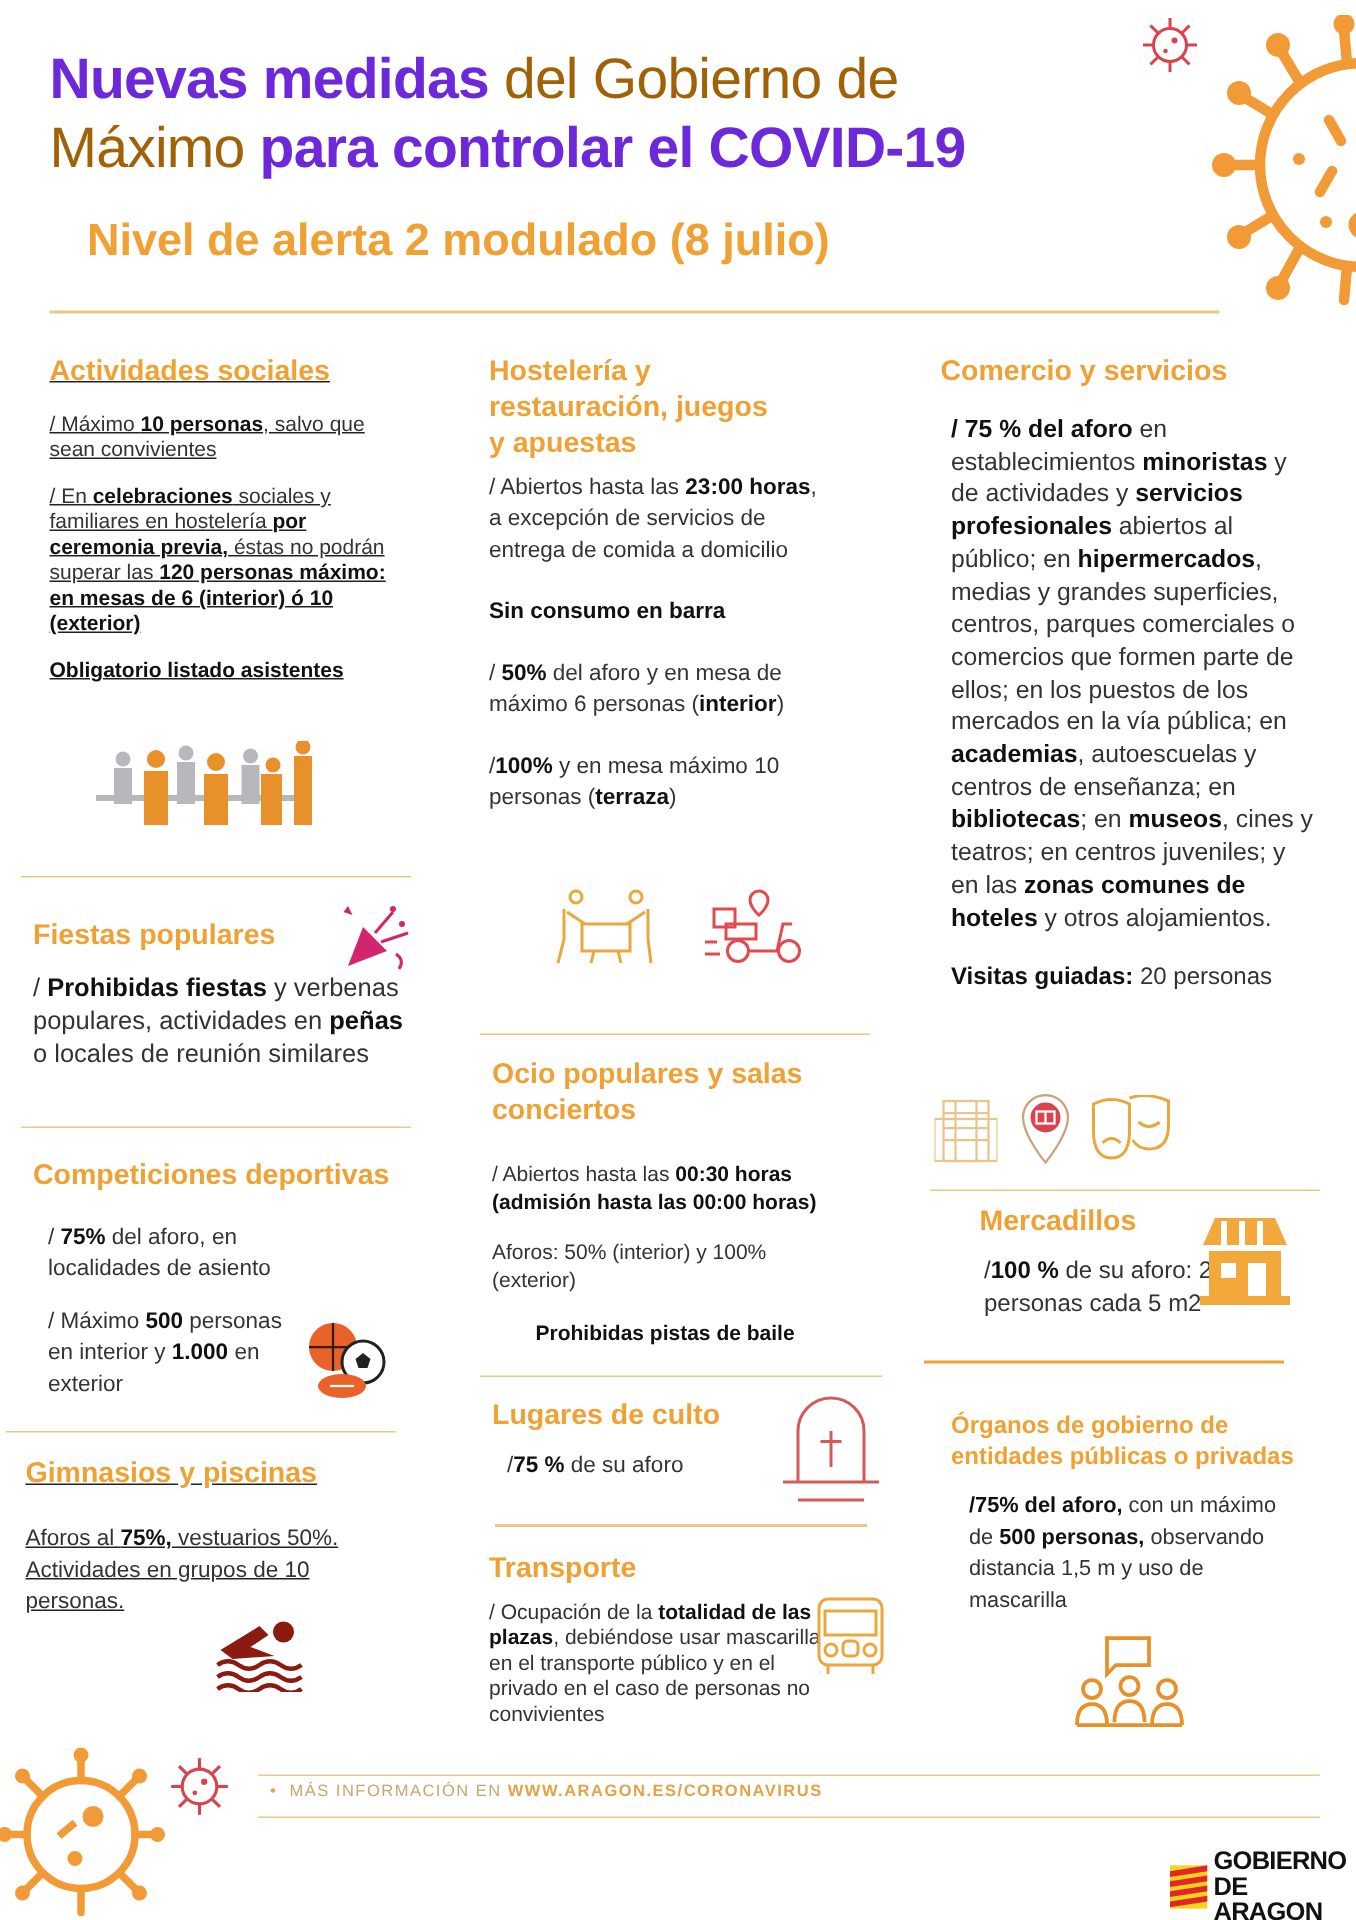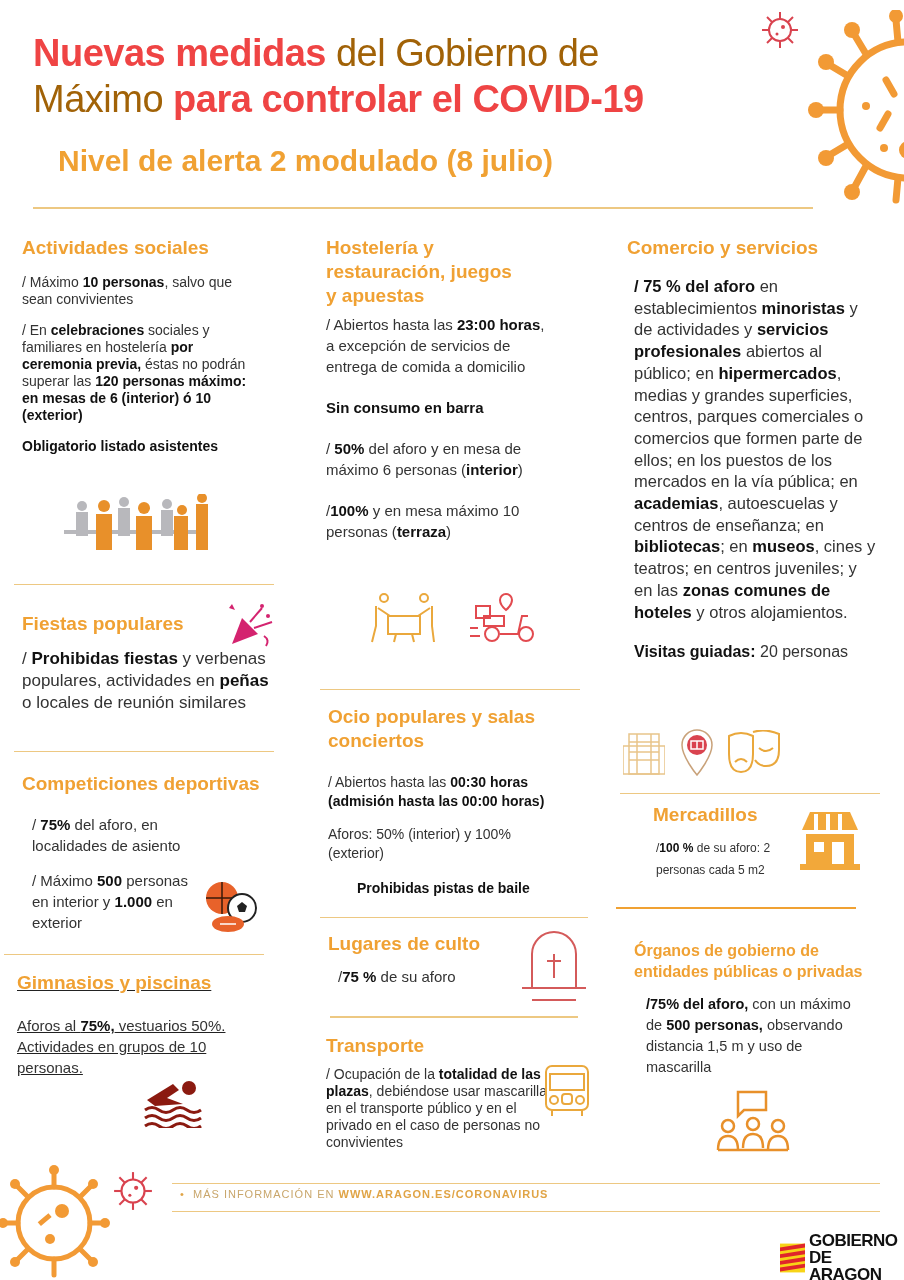--- a/index.html
+++ b/index.html
@@ -1,20 +1,20 @@
 <!DOCTYPE html>
 <html><head>
 <meta charset="utf-8">
 <style>
   html, body { margin:0; padding:0; }
   body { width:904px; height:1280px; background:#ffffff; position:relative; overflow:hidden;
          font-family:"Liberation Sans", sans-serif; color:#222; }
   .abs { position:absolute; }
   .head-title { left:33px; top:30px; font-size:38px; line-height:46px; letter-spacing:-0.5px; }
-  .head-title b { color:#ef4444; font-weight:bold; }
+  .head-title b { color:#6d28d9; font-weight:bold; }
   .head-title span.k { color:#a16207; font-weight:normal; }
   .subtitle { left:58px; top:144px; font-size:30px; font-weight:bold; color:#F0A133; }
   .hr { height:2px; background:#EDC882; }
   .sec-title { font-weight:bold; color:#F0A133; font-size:19px; line-height:24px; }
   .txt { font-size:14px; line-height:17px; color:#333; }
   .txt-m { font-size:15px; line-height:21px; color:#333; }
   .txt-l { font-size:17px; line-height:22px; color:#333; }
   .txt b, .txt-m b, .txt-l b { color:#111; }
   p { margin:0 0 14px 0; }
   .footer { left:180px; top:1188px; font-size:11px; letter-spacing:1px; color:#C9A66B; }
@@ -65,21 +65,21 @@
     <circle cx="17" cy="24" r="1.5" fill="#D9434F"></circle>
 </svg>
 
 <div class="abs head-title">
   <div><b>Nuevas medidas</b><span class="k"> del Gobierno de</span></div>
   <div><span class="k">Máximo </span><b>para controlar el COVID-19</b></div>
 </div>
 <div class="abs subtitle">Nivel de alerta 2 modulado (8 julio)</div>
 <div class="abs hr" style="left:33px;top:207px;width:780px;"></div>
 
-<div class="abs" style="left:22px;top:236px;width:240px;">
+<div class="abs" style="left:33px;top:236px;width:240px;text-decoration:underline;">
   <div class="sec-title">Actividades sociales</div>
   <div class="txt" style="margin-top:14px;">
     <p><span>/ Máximo </span><b>10 personas</b><span>, salvo que sean convivientes</span></p>
     <p><span>/ En </span><b>celebraciones</b><span> sociales y familiares en hostelería </span><b>por ceremonia previa,</b><span> éstas no podrán superar las </span><b>120 personas máximo: en mesas de 6 (interior) ó 10 (exterior)</b></p>
     <p><b>Obligatorio listado asistentes</b></p>
   </div>
 </div>
 <svg class="abs" style="left:62px;top:494px" width="150" height="60" viewBox="0 0 150 60">
   <g fill="#B8B8BC">
       <circle cx="20" cy="12" r="5"></circle>
@@ -300,21 +300,21 @@
     <path d="M2 6 q12 -6 24 0 v18 q0 18 -12 18 q-12 0 -12 -18 z"></path>
     <path d="M26 2 q12 -4 26 2 v16 q0 16 -13 16 q-7 0 -11 -6"></path>
     <path d="M8 32 q6 -6 12 0"></path>
       <path d="M32 18 q7 6 14 0"></path>
   </g>
 </svg>
 <div class="abs hr" style="left:620px;top:793px;width:260px;height:1px;"></div>
 
 <div class="abs" style="left:625px;top:803px;width:200px;margin-left:28px;">
   <div class="sec-title">Mercadillos</div>
-  <div class="txt-l" style="margin-top:10px;padding-left:3px;width:165px;font-size:12px;"><span>/</span><b>100 %</b><span> de su aforo: 2 personas cada 5 m2</span></div>
+  <div class="txt-l" style="margin-top:10px;padding-left:3px;width:165px;font-size:16px;"><span>/</span><b>100 %</b><span> de su aforo: 2 personas cada 5 m2</span></div>
 </div>
 <svg class="abs" style="left:800px;top:810px" width="60" height="62" viewBox="0 0 60 62">
   <g fill="#F2A83A">
     <path d="M2 20 L10 2 H50 L58 20 Z"></path>
       <rect x="6" y="24" width="48" height="32"></rect>
       <rect x="0" y="54" width="60" height="6"></rect>
   </g>
   <g fill="#fff">
       <rect x="14" y="4" width="4" height="16"></rect>
       <rect x="26" y="4" width="4" height="16"></rect>

